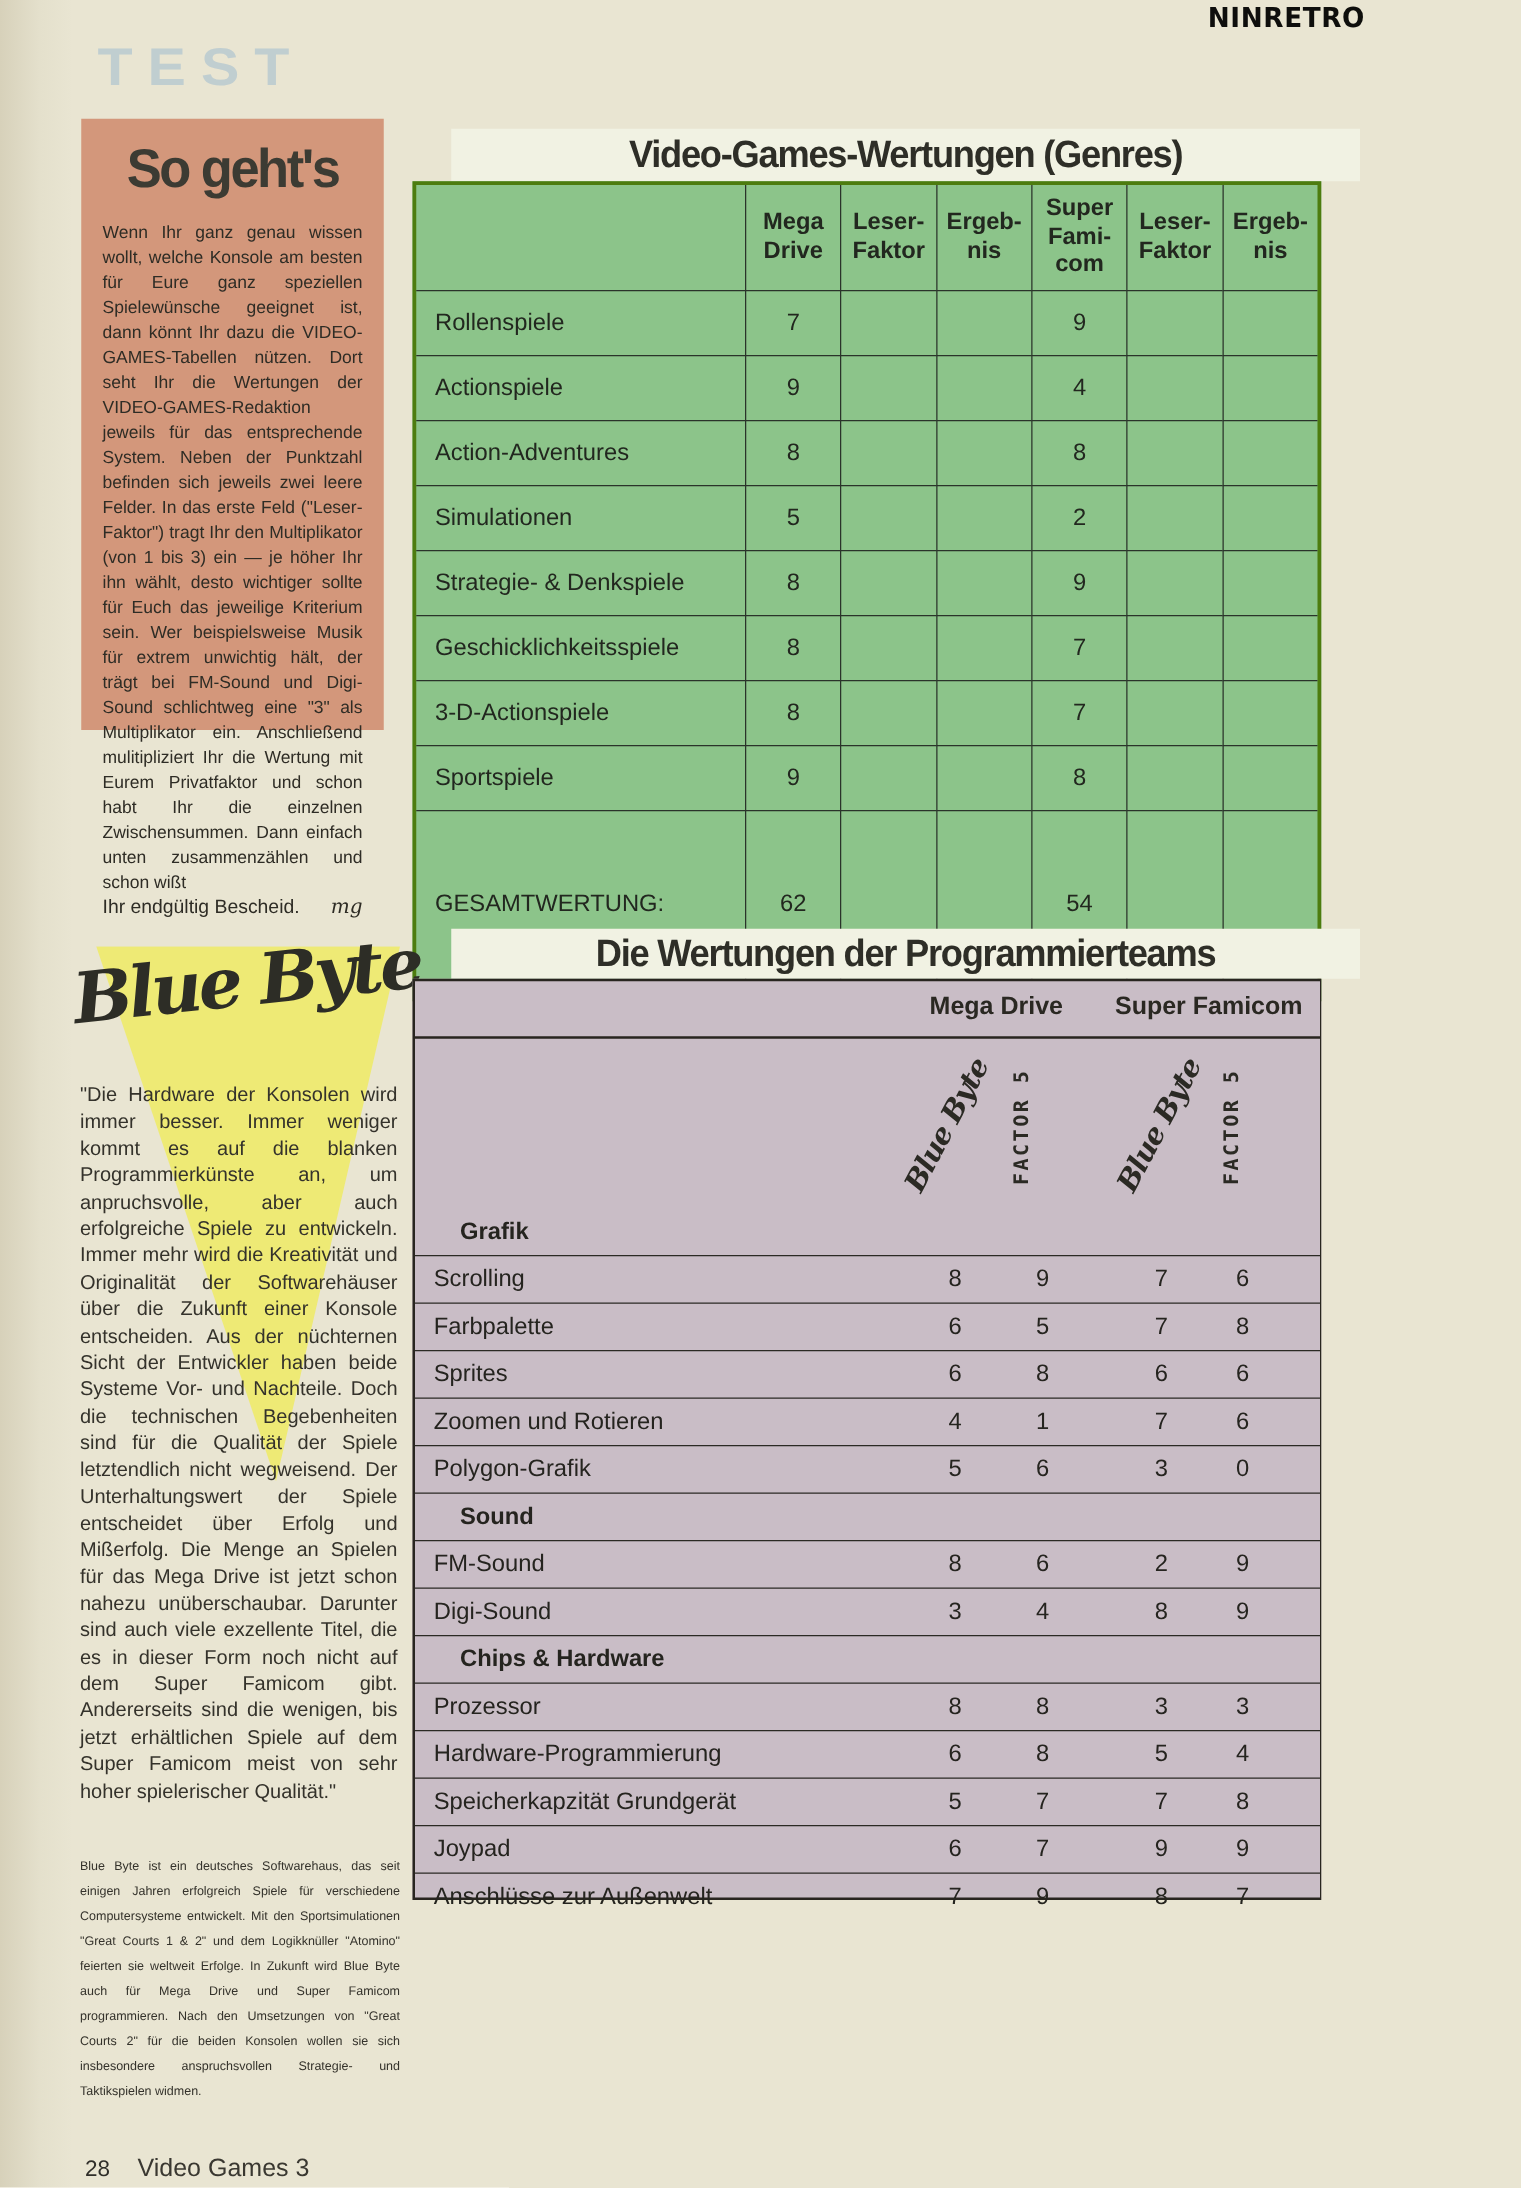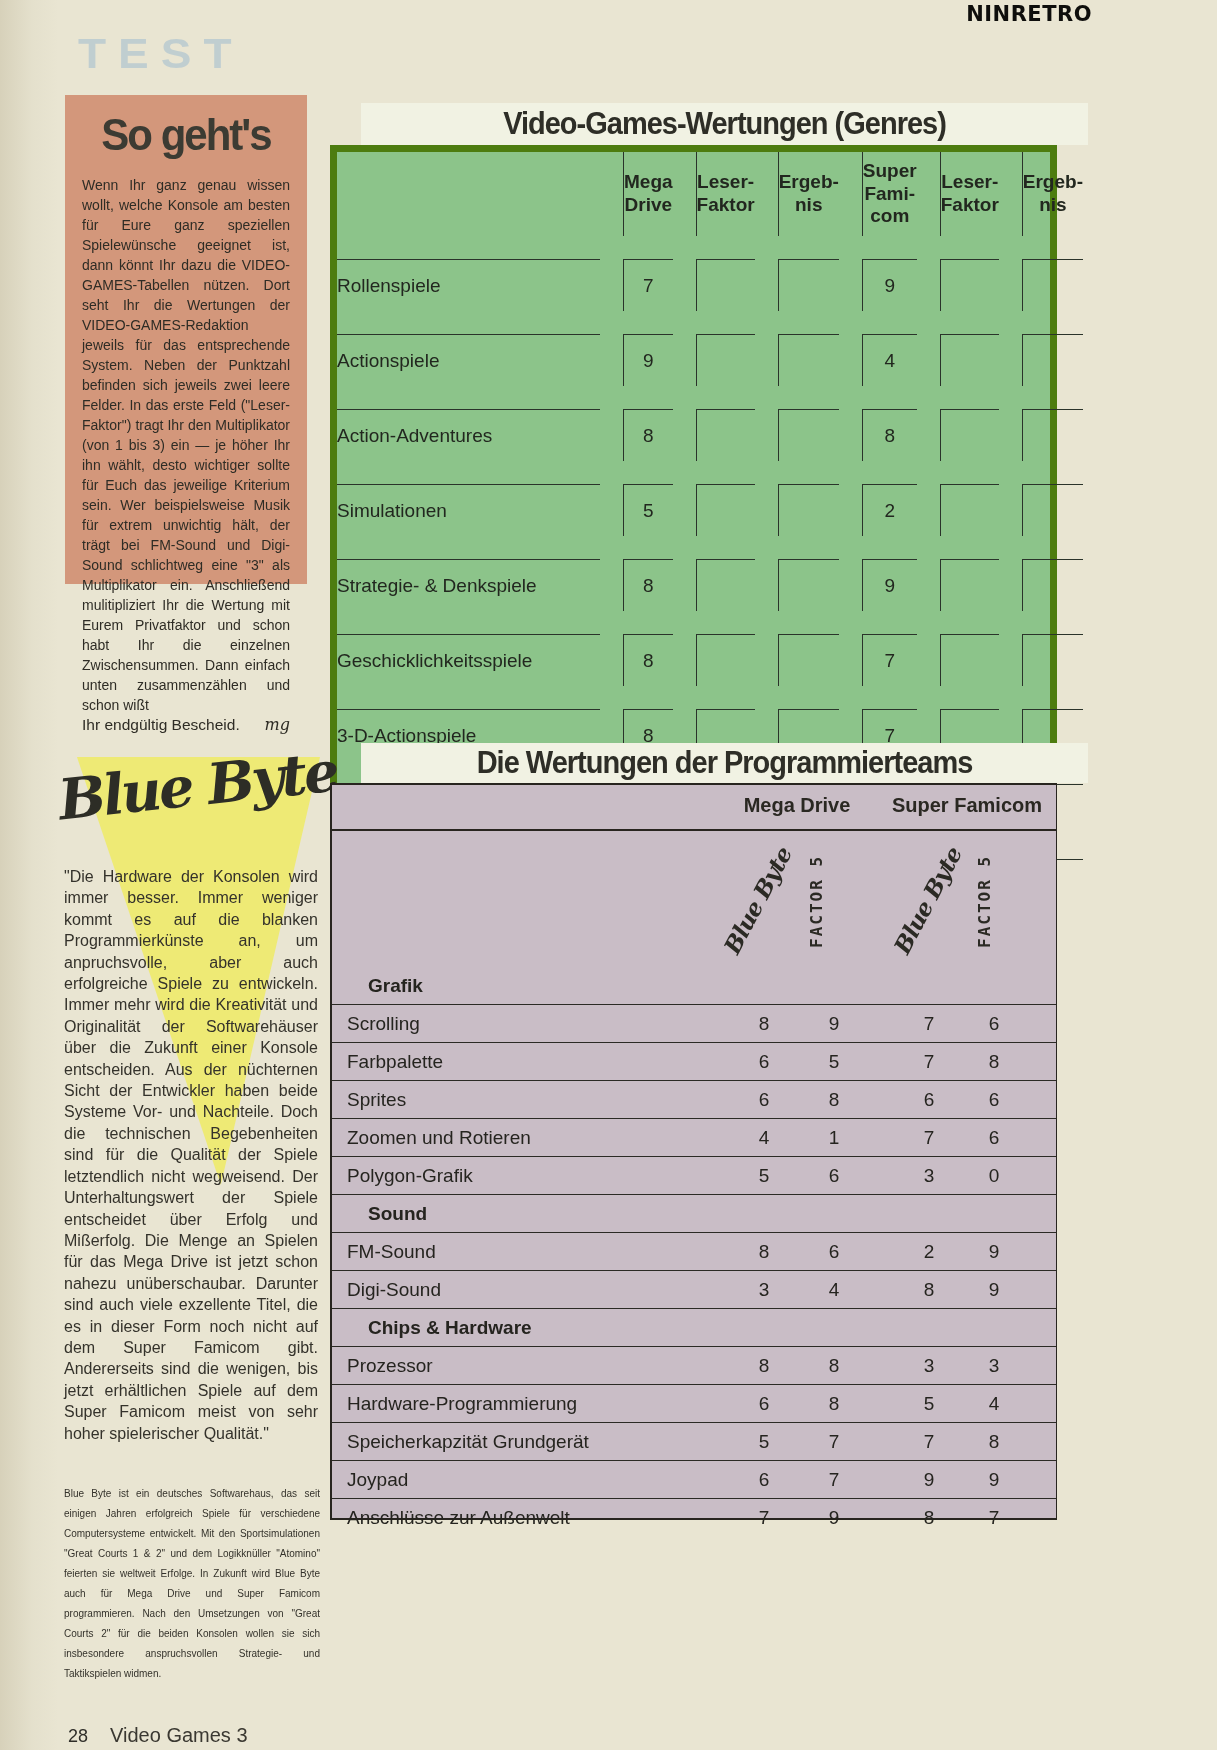--- a/index.html
+++ b/index.html
@@ -70,35 +70,34 @@
   }
   .band1{ top:103px; height:42px; }
   .band2{ top:743px; height:40px; }
   .band .btitle{
     font-size:29px; font-weight:bold; letter-spacing:-1px; color:#2e2e27;
     transform:scaleY(1.05);
   }
   
   .genre-table{
     position:absolute; left:330px; top:145px; width:727px; height:656px;
-    background:#8cc48a; border:7px solid #4d7c0f; box-sizing:border-box;
+    background:#8cc48a; border:3px solid #4d7c0f; box-sizing:border-box;
     display:grid;
     grid-template-columns:263px repeat(6,1fr);
     grid-template-rows:84px repeat(8,52px) 1fr;
-    gap:23px;
   }
   .gcell{
     border-left:1.5px solid #2a332a; border-top:1.5px solid #2a332a;
     display:flex; align-items:center; justify-content:center;
     font-size:19px; color:#22271f;
   }
   .gcell:nth-child(7n+1){ border-left:none; }
   .gcell:nth-child(-n+7){ border-top:none; }
   .ghead{ font-weight:bold; white-space:pre-line; text-align:center; line-height:1.2; }
-  .glabel{ justify-content:flex-start; }
+  .glabel{ justify-content:flex-start; padding-left:15px; }
   
   .teams-table{
     position:absolute; left:330px; top:783px; width:727px; height:737px;
     background:#c9bdc6; box-sizing:border-box;
     border-left:2.5px solid #28251f; border-right:1.5px solid #28251f;
     border-top:2.5px solid #28251f; border-bottom:2px solid #28251f;
   }
   .teams-head{ position:relative; height:44px; border-bottom:2px solid #28251f; }
   .phead{
     position:absolute; top:9px; font-size:20px; font-weight:bold; text-align:center; color:#2a2822;

